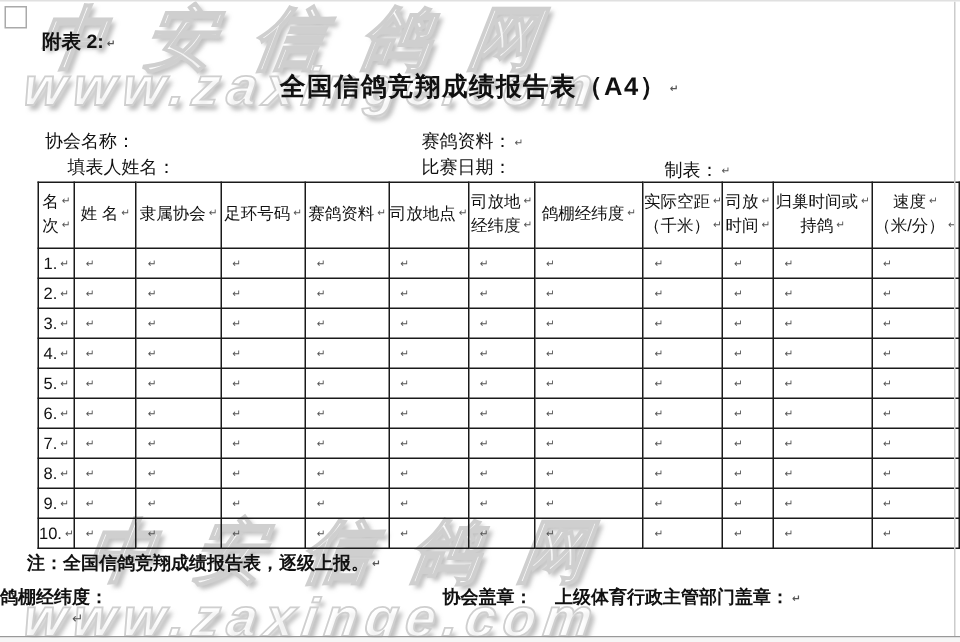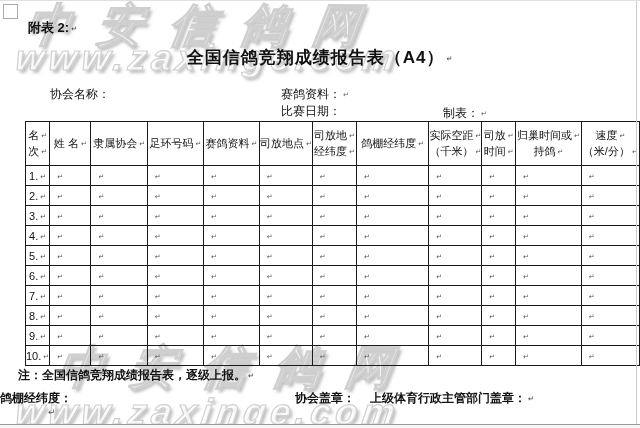--- a/index.html
+++ b/index.html
@@ -22,21 +22,21 @@
   #wm-top-cn{left:25px; top:-6px; font-size:46px; letter-spacing:26px;}
   #wm-top-url{left:16px; top:36px; font-size:36px; letter-spacing:5px;}
   #wm-bottom-cn{left:58px; top:336px; font-size:46px; letter-spacing:26px;}
   #wm-bottom-url{left:16px; top:390px; font-size:36px; letter-spacing:5px;}
   
   #content{left:0; top:0; width:640px; height:428px; z-index:1;}
   .pmark{font-size:7px; color:#555; vertical-align:middle; margin-left:2px;}
   #attachment-label{left:28px; top:18px; font-size:13px; font-weight:bold;}
   #doc-title{left:0; top:45px; width:640px; text-align:center; font-size:17px; font-weight:bold; letter-spacing:1px;}
   .fld{font-size:12px;}
-  #fld-association{left:50px; top:85px;}
+  #fld-association{left:30px; top:85px;}
   #fld-event{left:281px; top:85px;}
   #fld-filler{left:45px; top:102px;}
   #fld-date{left:281px; top:102px;}
   #fld-tabulator{left:443px; top:104px;}
   
   #results-table{
     left:25px; top:120px; border-collapse:collapse; table-layout:fixed; z-index:1;
   }
   #results-table th, #results-table td{
     border:1px solid #1a1a1a; padding:0; margin:0; overflow:hidden;
@@ -72,20 +72,21 @@
   <div class="abs" id="corner-marker"></div>
 
   <div class="abs" id="content">
 
     <div class="abs" id="attachment-label"><span>附表 2:</span><span class="pmark">↵</span></div>
 
     <div class="abs" id="doc-title"><span>全国信鸽竞翔成绩报告表（A4）</span><span class="pmark">↵</span></div>
 
     <div class="abs fld" id="fld-association">协会名称：</div>
     <div class="abs fld" id="fld-event"><span>赛鸽资料：</span><span class="pmark">↵</span></div>
+    <div class="abs fld" id="fld-filler">填表人姓名：</div>
     <div class="abs fld" id="fld-date">比赛日期：</div>
     <div class="abs fld" id="fld-tabulator"><span>制表：</span><span class="pmark">↵</span></div>
 
     <table class="abs" id="results-table">
       <colgroup>
           <col style="width: 22px;">
           <col style="width: 47px;">
           <col style="width: 59px;">
           <col style="width: 59px;">
           <col style="width: 58px;">

